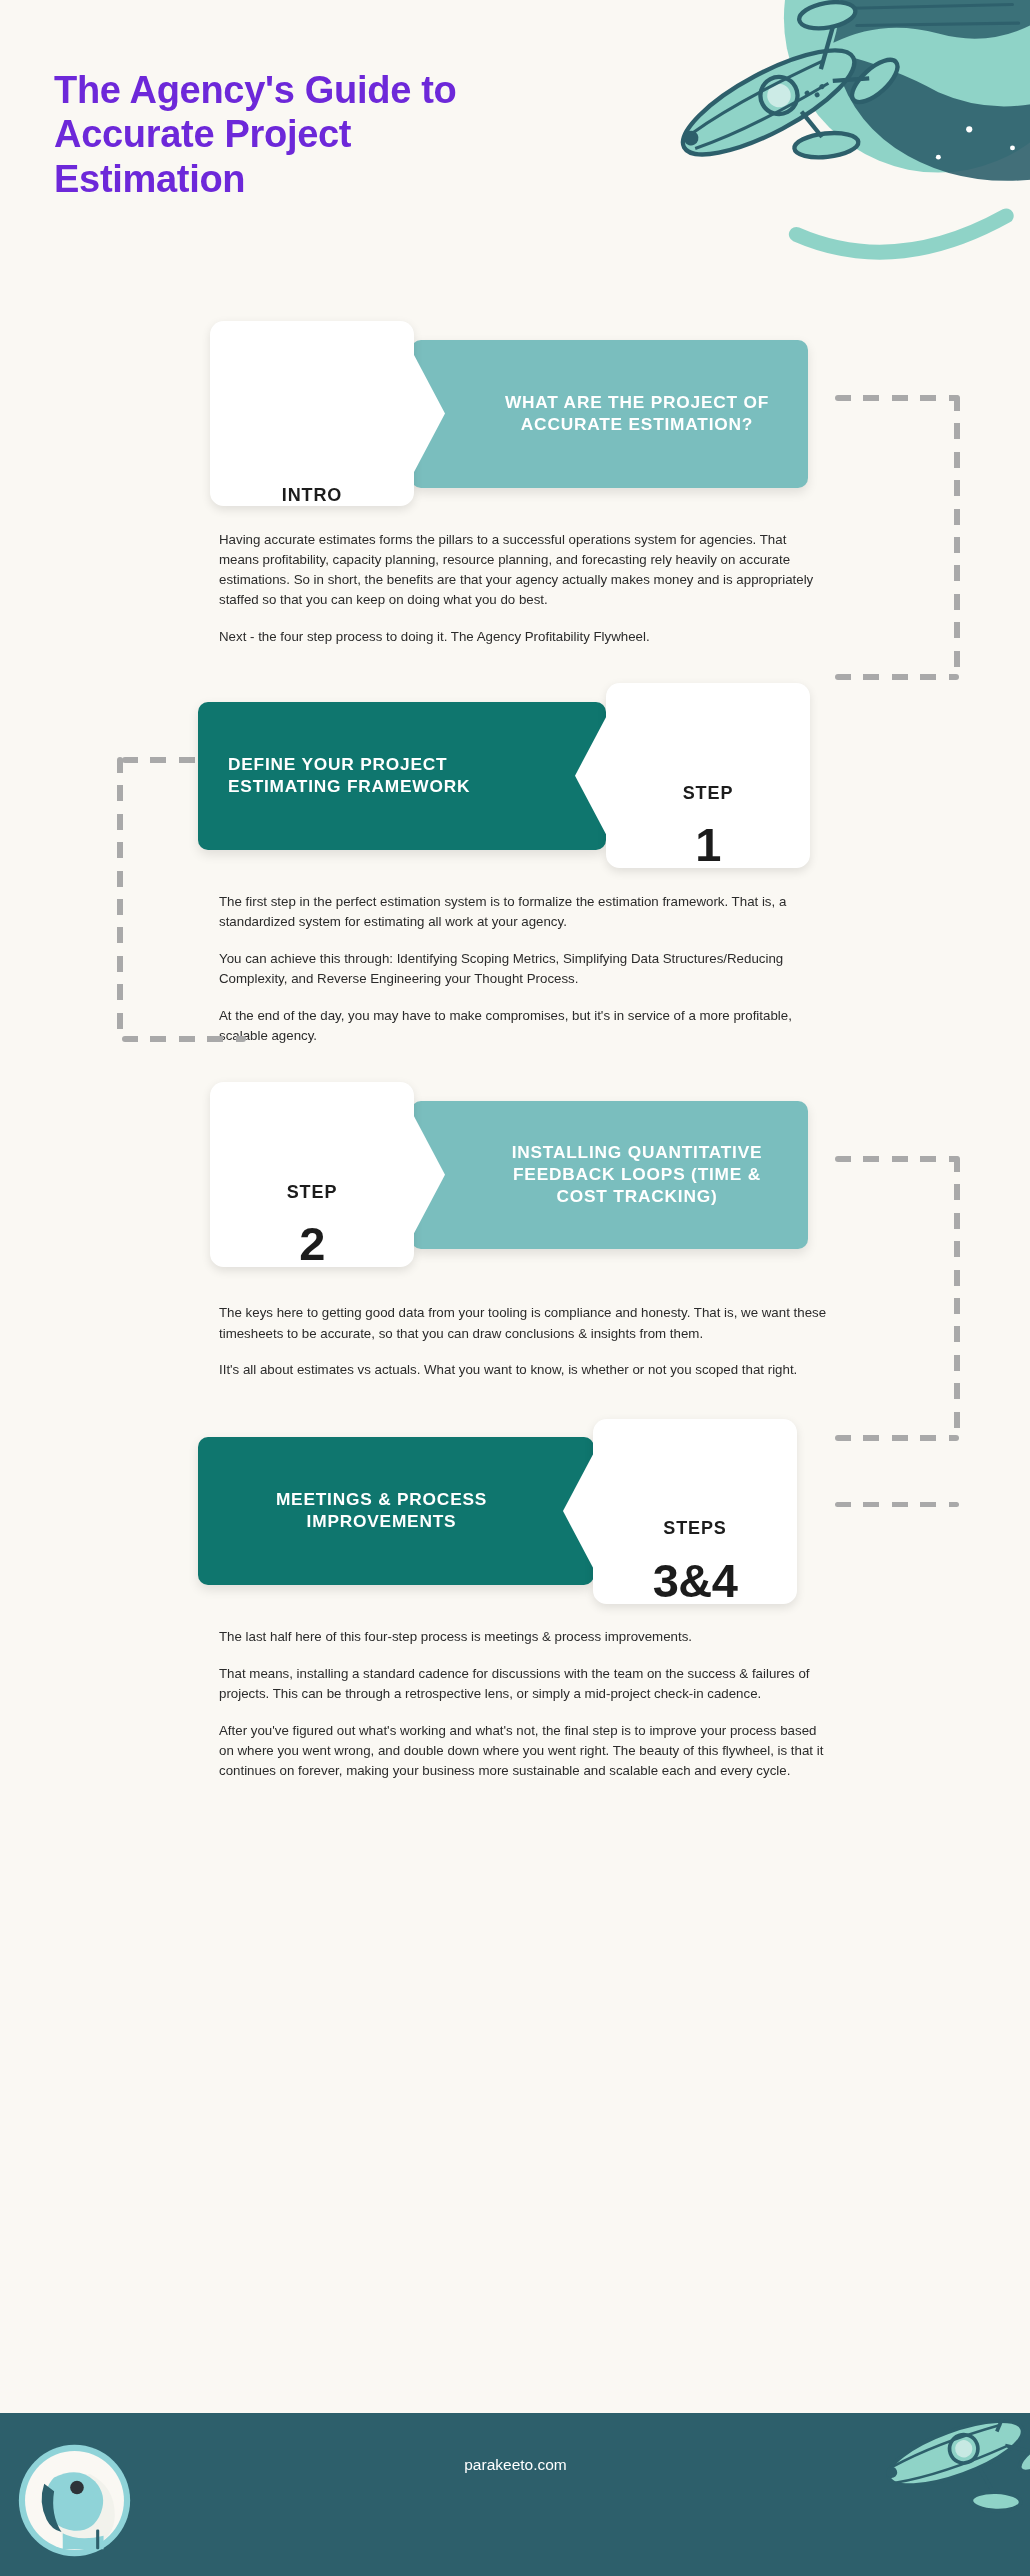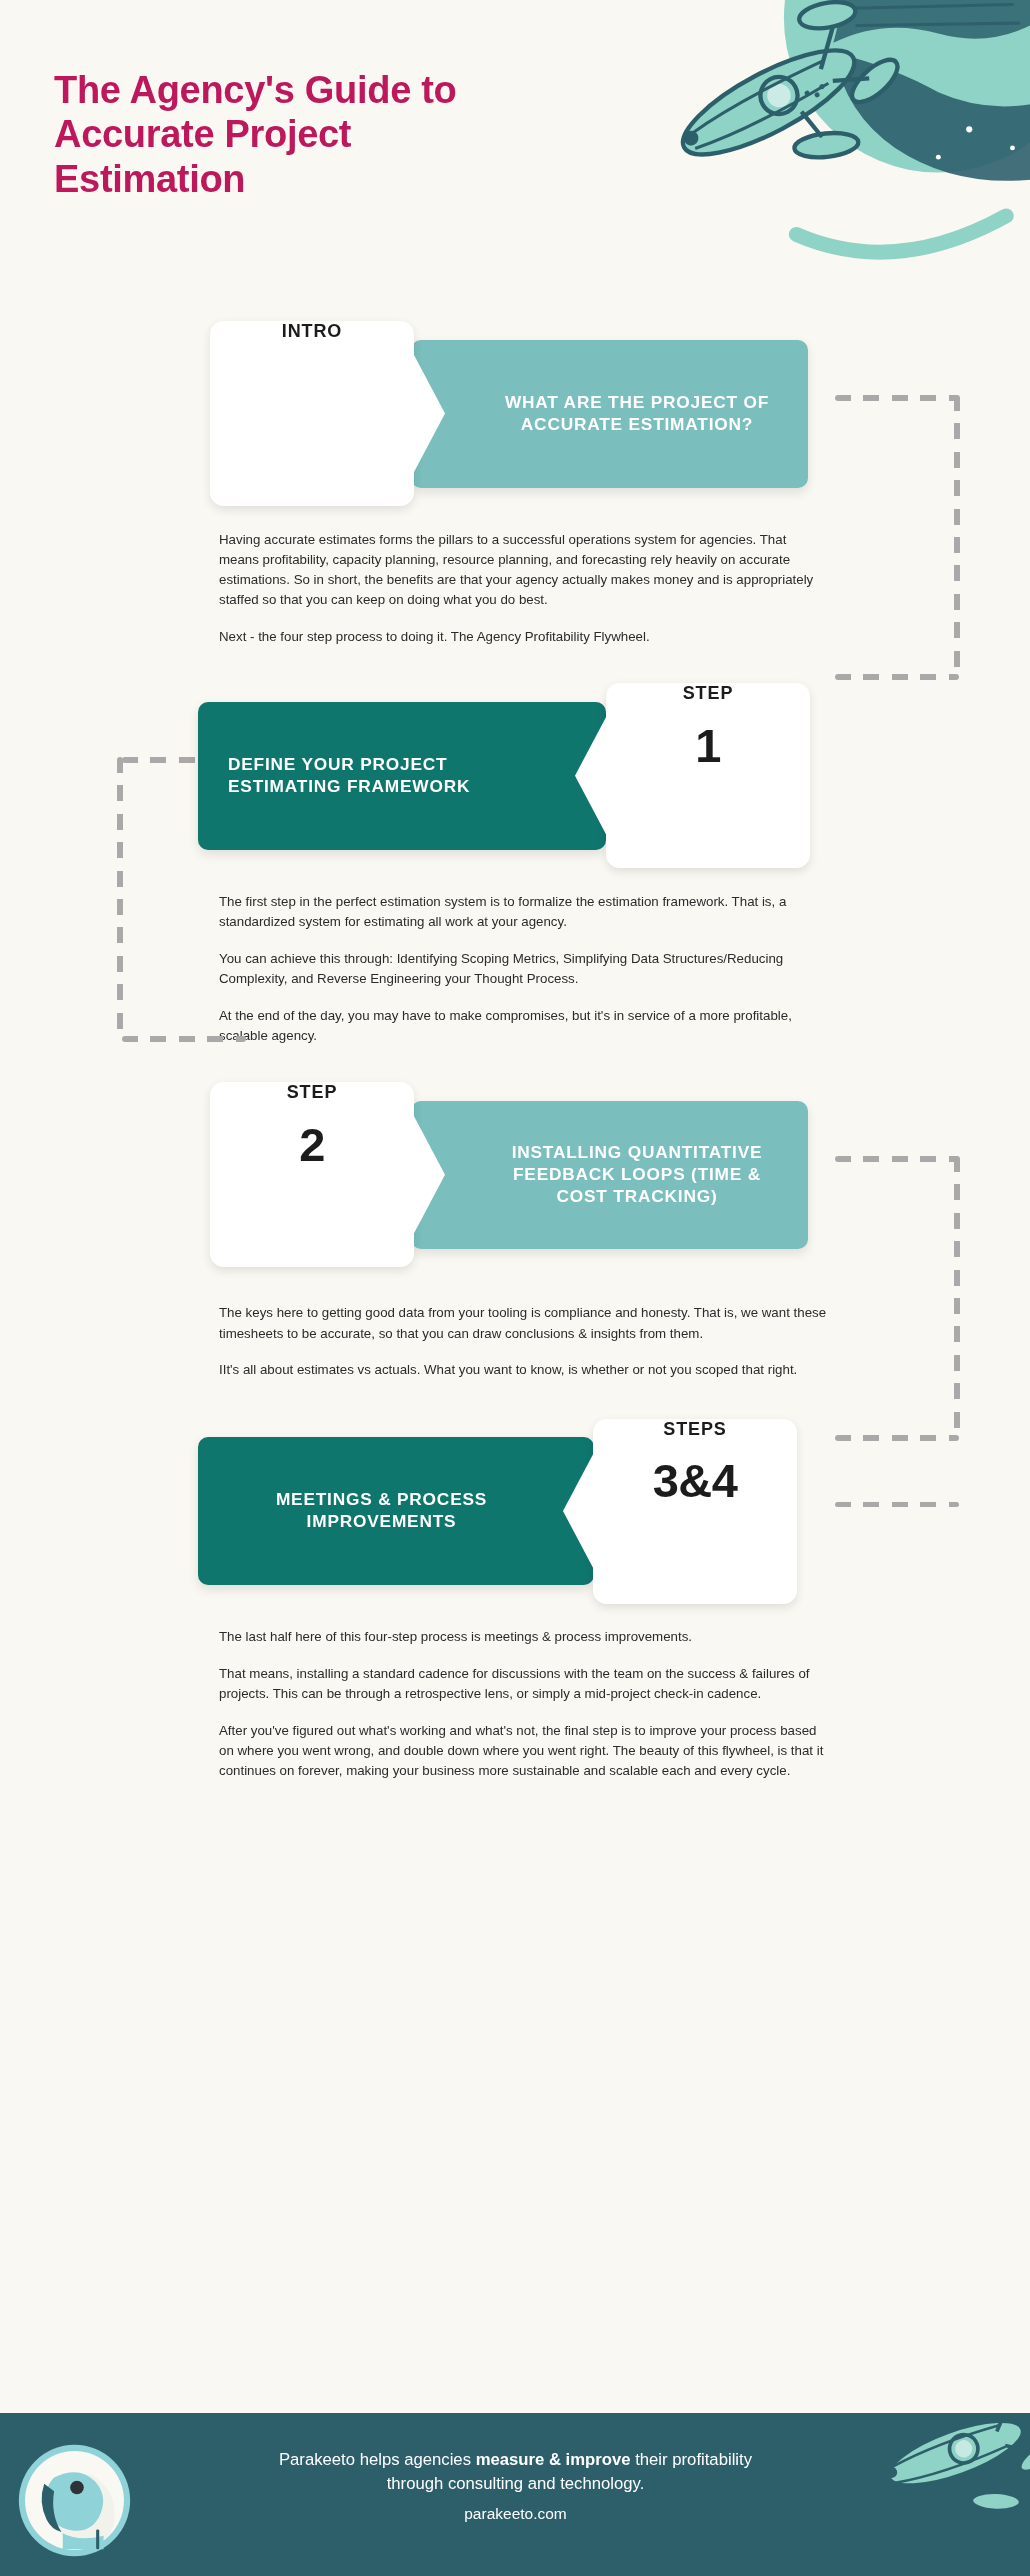--- a/index.html
+++ b/index.html
@@ -22,21 +22,21 @@
     height: 321px;
   }
   .hero-title {
     position: absolute;
     left: 54px;
     top: 68px;
     width: 445px;
     font-size: 38px;
     line-height: 1.17;
     font-weight: bold;
-    color: #be185d;
+    color: #6d28d9;
     letter-spacing: -0.3px;
   }
   .hero-art {
     position: absolute;
     right: 0;
     top: -56px;
     width: 383px;
     height: 346px;
     pointer-events: none;
   }
@@ -61,21 +61,21 @@
     position: absolute;
     top: 0;
     width: 204px;
     height: 185px;
     background: #FFFFFF;
     border-radius: 13.6px;
     box-shadow: 0 3.7px 10px rgba(0,0,0,0.10);
     display: flex;
     flex-direction: column;
     align-items: center;
-    justify-content: flex-start;
+    justify-content: flex-end;
     z-index: 3;
   }
   .badge-card.left  { left: 210px; }
   .badge-card.right { left: 606px; }
 
   .badge-word {
     font-size: 18px;
     font-weight: bold;
     letter-spacing: 0.9px;
     color: #1C1C1C;
@@ -403,23 +403,20 @@
       <path d="M118 50 Q 160 72 158 120 Q 156 160 110 168 L 80 168 Q 60 130 72 92 Q 84 56 118 50 Z" fill="#F2F2EC"></path>
       <path d="M60 56 Q 100 36 126 62 Q 146 84 136 112 Q 124 144 92 142 Q 56 138 48 104 Q 42 74 60 56 Z" fill="#8FD3D8"></path>
       <path d="M44 66 Q 34 96 48 124 Q 56 140 72 144 Q 54 116 60 78 Z" fill="#2D5F6B"></path>
       <circle cx="97" cy="72" r="11" fill="#2D3338"></circle>
       <path d="M74 146 Q 100 160 140 150 L 140 172 L 74 172 Z" fill="#8FD3D8"></path>
       <rect x="128" y="140" width="5" height="32" rx="2" fill="#2D5F6B"></rect>
     </svg>
   </div>
 
   <div class="footer-center">
-    <div class="footer-tagline">
-      <span>Parakeeto helps agencies </span><b>measure &amp; improve</b><span> their profitability through consulting and technology.</span>
-    </div>
     <div class="footer-url">parakeeto.com</div>
   </div>
 
   <div class="footer-art">
     <svg viewBox="0 0 300 260" width="185" height="161" aria-hidden="true">
       <g transform="translate(10,30) rotate(-20)">
         <ellipse cx="120" cy="70" rx="115" ry="36" fill="#8FD3C7" stroke="#2D5F6B" stroke-width="6"></ellipse>
         <circle cx="135" cy="68" r="23" fill="#8FD3C7" stroke="#2D5F6B" stroke-width="6"></circle>
         <circle cx="135" cy="68" r="14" fill="#FFFFFF" opacity="0.5"></circle>
         <circle cx="12" cy="64" r="9" fill="#2D5F6B"></circle>

